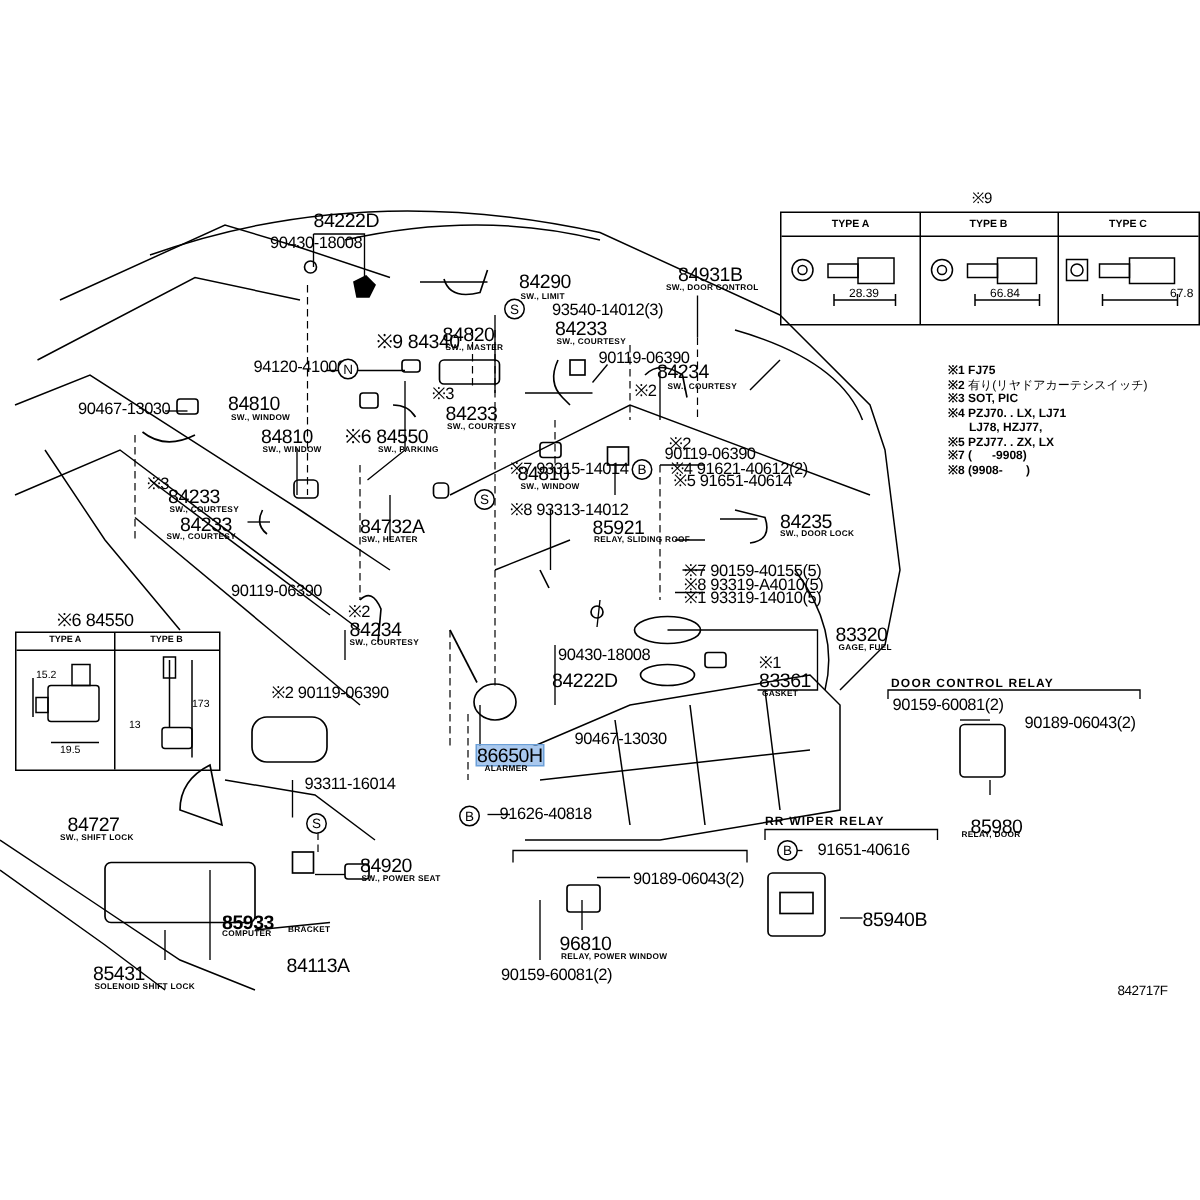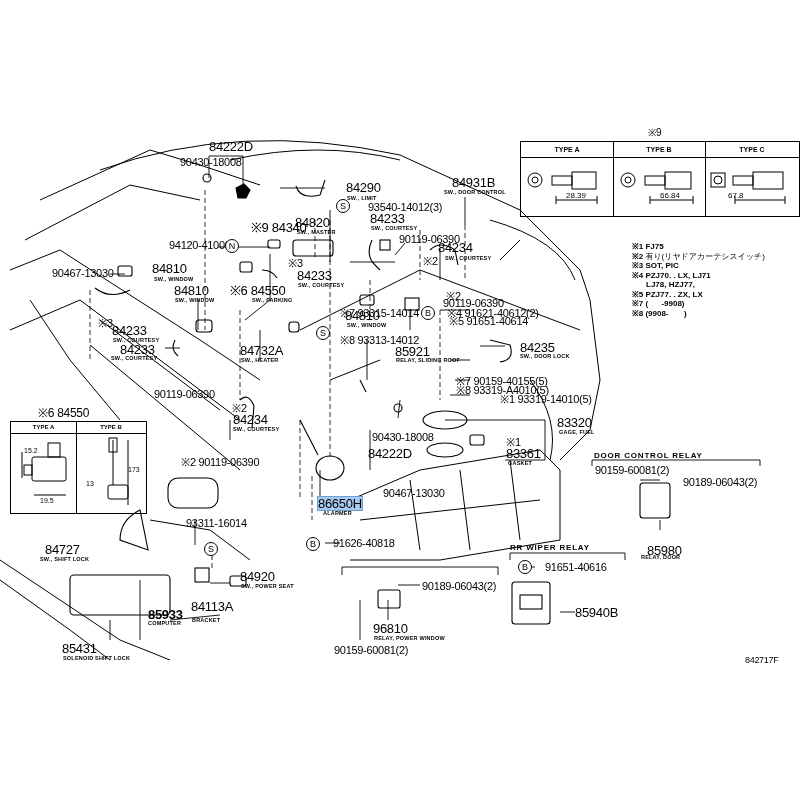--- a/index.html
+++ b/index.html
@@ -178,21 +178,21 @@
 <div class="box" style="left:520px;top:141px;width:278px;height:74px;">
   <div style="position:absolute;left:0;top:15px;width:278px;border-top:1px solid #000;"></div>
   <div style="position:absolute;left:92px;top:0;height:74px;border-left:1px solid #000;"></div>
   <div style="position:absolute;left:184px;top:0;height:74px;border-left:1px solid #000;"></div>
   <div class="tbl-head" style="left:0;top:4px;width:92px;">TYPE A</div>
   <div class="tbl-head" style="left:92px;top:4px;width:92px;">TYPE B</div>
   <div class="tbl-head" style="left:184px;top:4px;width:94px;">TYPE C</div>
 </div>
 <div class="dim" style="left:566px;top:191px;">28.39</div>
 <div class="dim" style="left:660px;top:191px;">66.84</div>
-<div class="dim" style="left:728px;top:191px;">67.8</div>
+<div class="dim" style="left:780px;top:191px;">67.8</div>
 
 <div class="legend">
   <div><span>※1</span> <span>FJ75</span></div>
   <div><span>※2</span> <span style="font-weight:normal;">有り(リヤドアカーテシスイッチ)</span></div>
   <div><span>※3</span> <span>SOT, PIC</span></div>
   <div><span>※4</span> <span>PZJ70. . LX, LJ71</span></div>
   <div style="padding-left:14px;"><span>LJ78, HZJ77,</span></div>
   <div><span>※5</span> <span>PZJ77. . ZX, LX</span></div>
   <div><span>※7</span> <span style="white-space:pre;">(      -9908)</span></div>
   <div><span>※8</span> <span style="white-space:pre;">(9908-       )</span></div>
@@ -259,43 +259,43 @@
 <div class="pn big" style="left:395px;top:345px;">85921</div>
 <div class="desc" style="left:396px;top:357px;">RELAY, SLIDING ROOF</div>
 <div class="pn big" style="left:520px;top:341px;">84235</div>
 <div class="desc" style="left:520px;top:353px;">SW., DOOR LOCK</div>
 <div class="pn" style="left:154px;top:389px;">90119-06390</div>
 <div class="pn" style="left:232px;top:403px;">※2</div>
 <div class="pn big" style="left:233px;top:413px;">84234</div>
 <div class="desc" style="left:233px;top:426px;">SW., COURTESY</div>
 <div class="pn" style="left:456px;top:376px;">※7 90159-40155(5)</div>
 <div class="pn" style="left:456px;top:385px;">※8 93319-A4010(5)</div>
-<div class="pn" style="left:456px;top:394px;margin-left:44px;">※1 93319-14010(5)</div>
+<div class="pn" style="left:456px;top:394px;">※1 93319-14010(5)</div>
 <div class="pn" style="left:372px;top:432px;">90430-18008</div>
 <div class="pn big" style="left:557px;top:416px;">83320</div>
 <div class="desc" style="left:559px;top:429px;">GAGE, FUEL</div>
 <div class="pn" style="left:506px;top:437px;">※1</div>
 <div class="pn big" style="left:506px;top:447px;">83361</div>
 <div class="desc" style="left:508px;top:460px;">GASKET</div>
 <div class="pn big" style="left:368px;top:447px;">84222D</div>
 <div class="pn" style="left:181px;top:457px;">※2 90119-06390</div>
 <div class="pn" style="left:383px;top:488px;">90467-13030</div>
 <div class="pn big hl" style="left:318px;top:497px;">86650H</div>
 <div class="desc" style="left:323px;top:510px;">ALARMER</div>
-<div class="pn" style="left:186px;top:518px;">93311-16014</div>
+<div class="pn" style="left:203px;top:518px;">93311-16014</div>
 <div class="circ" style="left:306px;top:537px;">B</div>
 <div class="pn" style="left:333px;top:538px;">91626-40818</div>
 <div class="circ" style="left:204px;top:542px;">S</div>
 <div class="pn big" style="left:45px;top:543px;">84727</div>
 <div class="desc" style="left:40px;top:556px;">SW., SHIFT LOCK</div>
 <div class="pn big" style="left:240px;top:570px;">84920</div>
 <div class="desc" style="left:241px;top:583px;">SW., POWER SEAT</div>
 <div class="pn big" style="left:148px;top:608px;font-weight:bold;">85933</div>
 <div class="desc" style="left:148px;top:620px;">COMPUTER</div>
-<div class="pn big" style="left:191px;top:600px;">84113A</div>
+<div class="pn big" style="left:191px;top:637px;">84113A</div>
 <div class="desc" style="left:192px;top:617px;">BRACKET</div>
 <div class="pn big" style="left:62px;top:642px;">85431</div>
 <div class="desc" style="left:63px;top:655px;">SOLENOID SHIFT LOCK</div>
 <div class="pn" style="left:422px;top:581px;">90189-06043(2)</div>
 <div class="pn big" style="left:373px;top:622px;">96810</div>
 <div class="desc" style="left:374px;top:635px;">RELAY, POWER WINDOW</div>
 <div class="pn" style="left:334px;top:645px;">90159-60081(2)</div>
 
 <div class="title" style="left:594px;top:451px;">DOOR CONTROL RELAY</div>
 <div class="pn" style="left:595px;top:465px;">90159-60081(2)</div>

